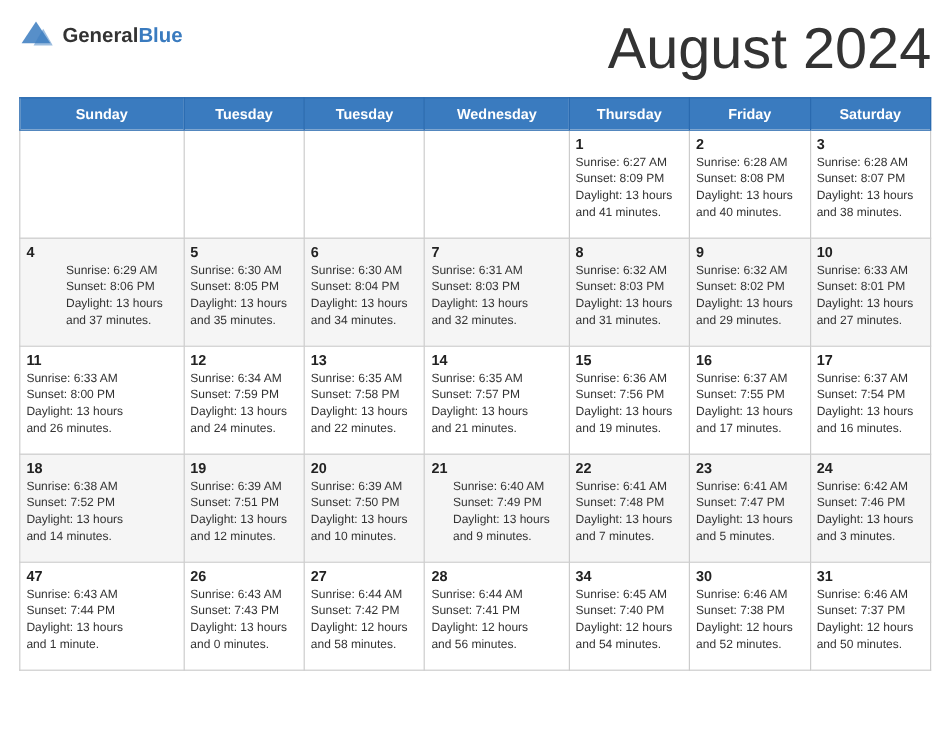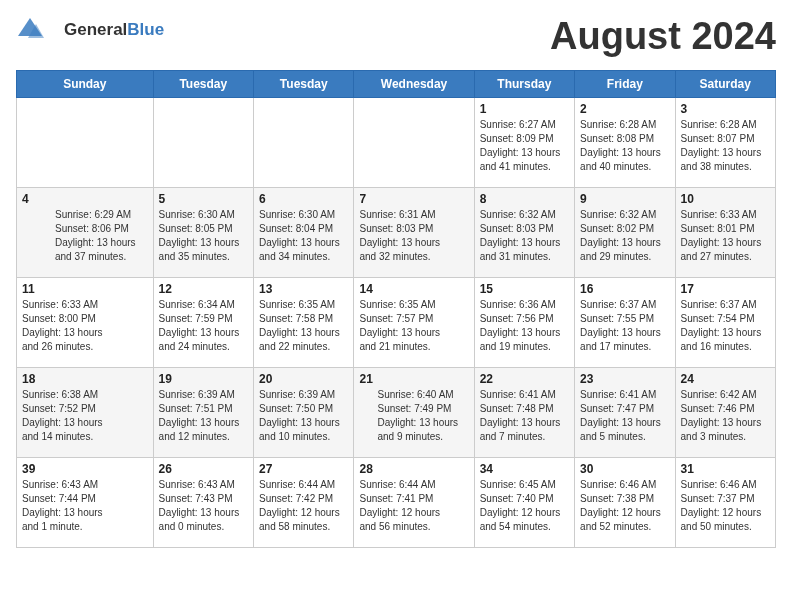--- a/index.html
+++ b/index.html
@@ -12,32 +12,32 @@
     }
     .header-section {
       display: flex;
       justify-content: space-between;
       align-items: flex-start;
       margin-bottom: 12px;
     }
     .logo {
       display: flex;
       align-items: center;
-      gap: 20px;
+      gap: 8px;
     }
     .logo-icon {
       width: 28px;
       height: 28px;
     }
     .title-block {
       text-align: right;
     }
     .main-title {
-      font-size: 38px;
-      font-weight: 700;
+      font-size: 48px;
+      font-weight: 400;
       color: #333;
       line-height: 1.1;
     }
     .sub-title {
       font-size: 16px;
       color: #555;
       margin-top: 2px;
     }
     table {
       width: 100%;
@@ -286,21 +286,21 @@
         <td>
           <span class="day-num">24</span>
           <div class="day-info" style="white-space: pre-line;">Sunrise: 6:42 AM
 Sunset: 7:46 PM
 Daylight: 13 hours
 and 3 minutes.</div>
         </td>
       </tr>
       <tr>
         <td>
-          <span class="day-num">39</span>
+          <span class="day-num">47</span>
           <div class="day-info" style="white-space: pre-line;">Sunrise: 6:43 AM
 Sunset: 7:44 PM
 Daylight: 13 hours
 and 1 minute.</div>
         </td>
         <td>
           <span class="day-num">26</span>
           <div class="day-info" style="white-space: pre-line;">Sunrise: 6:43 AM
 Sunset: 7:43 PM
 Daylight: 13 hours

